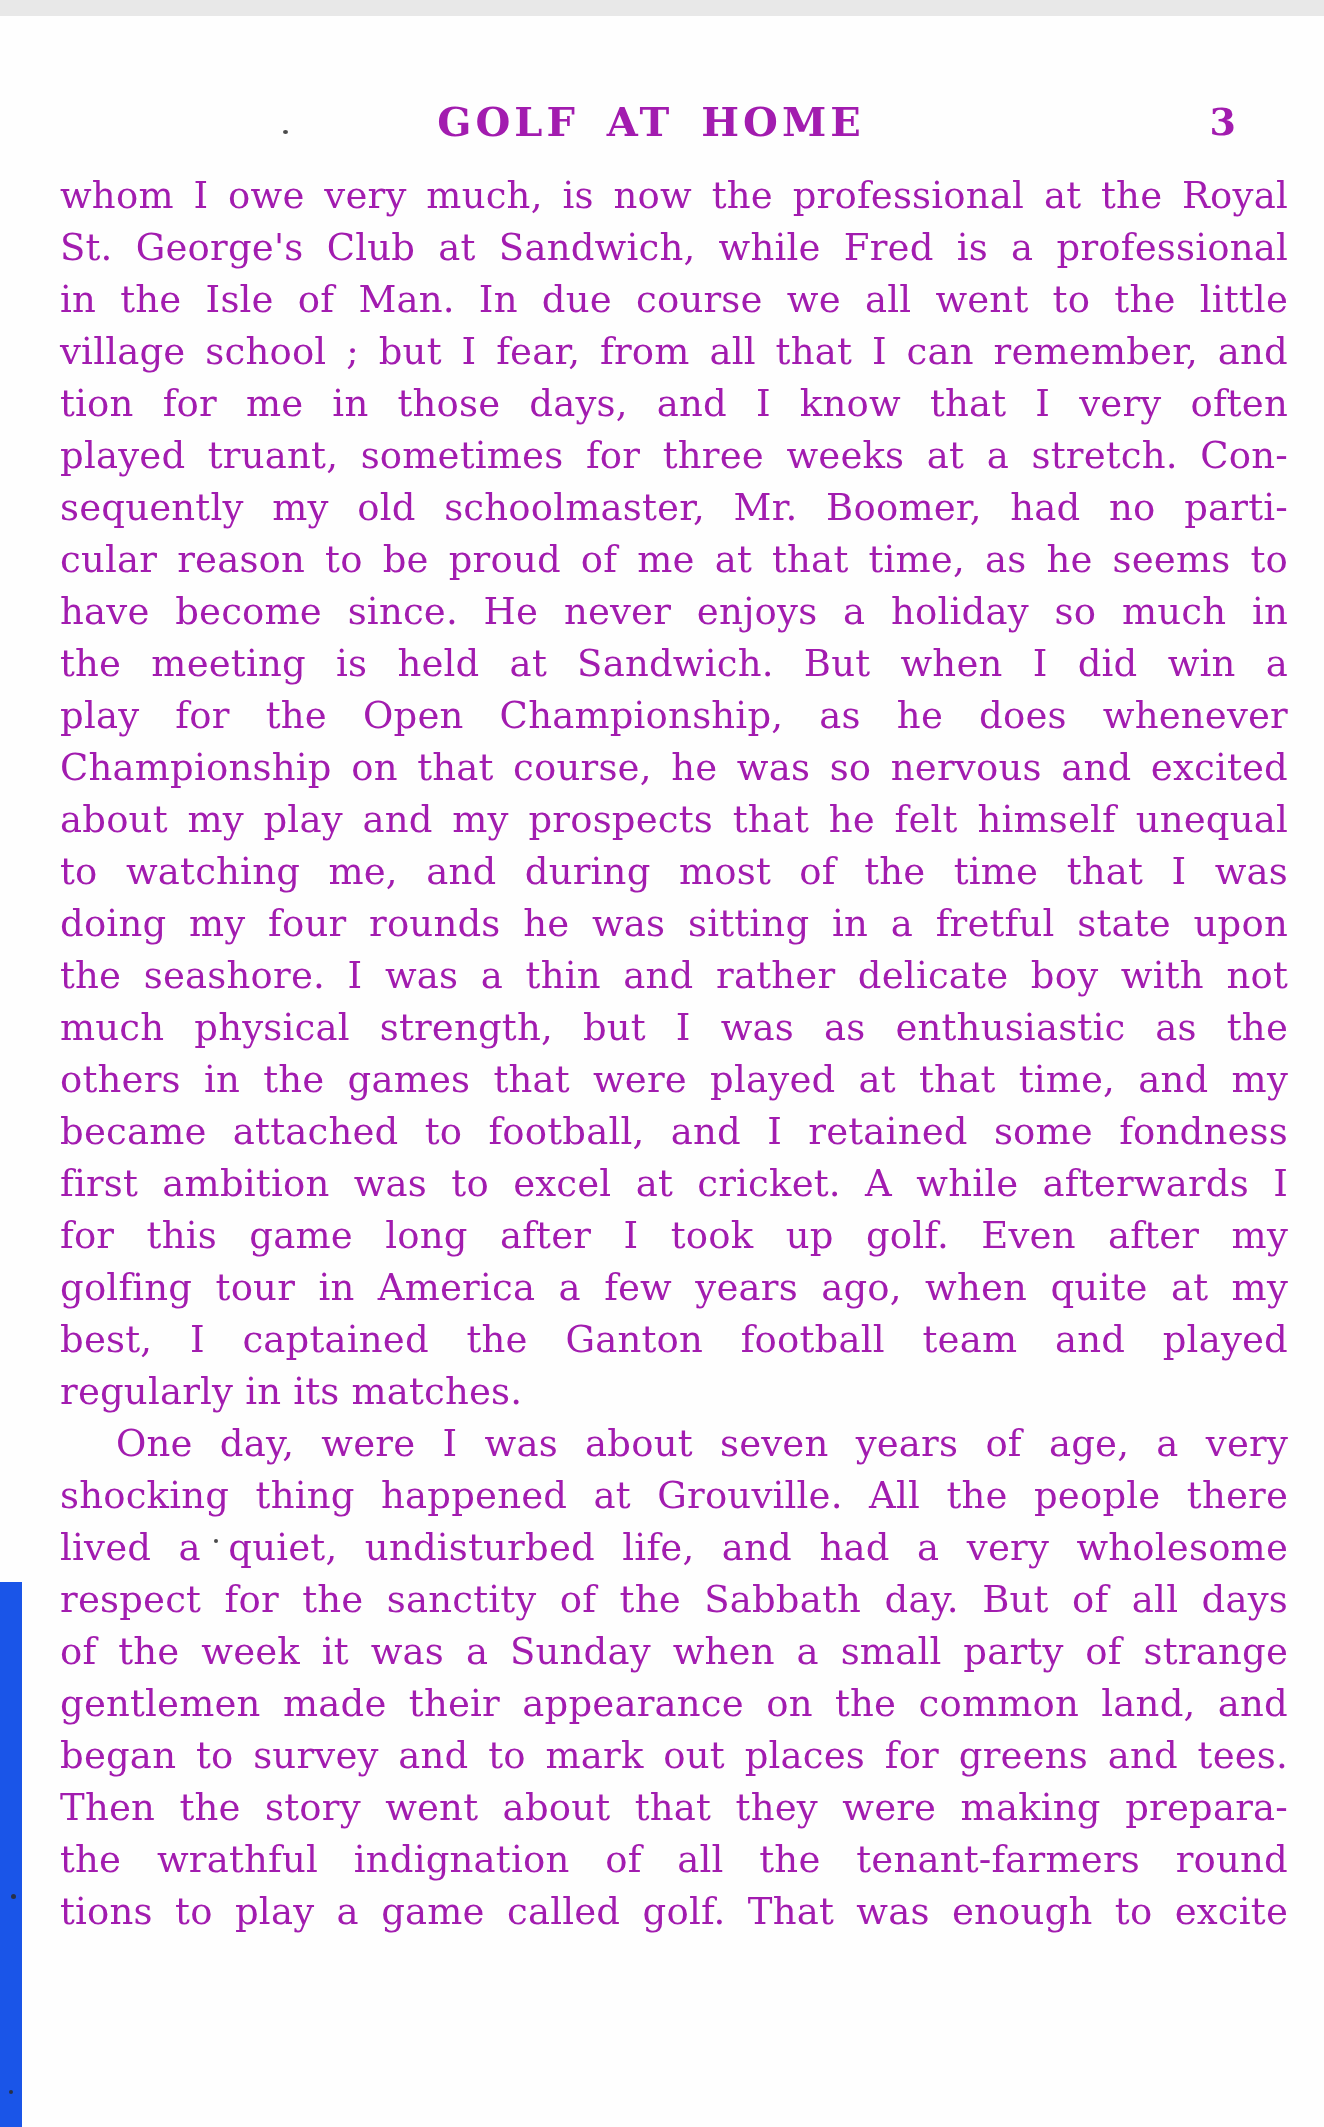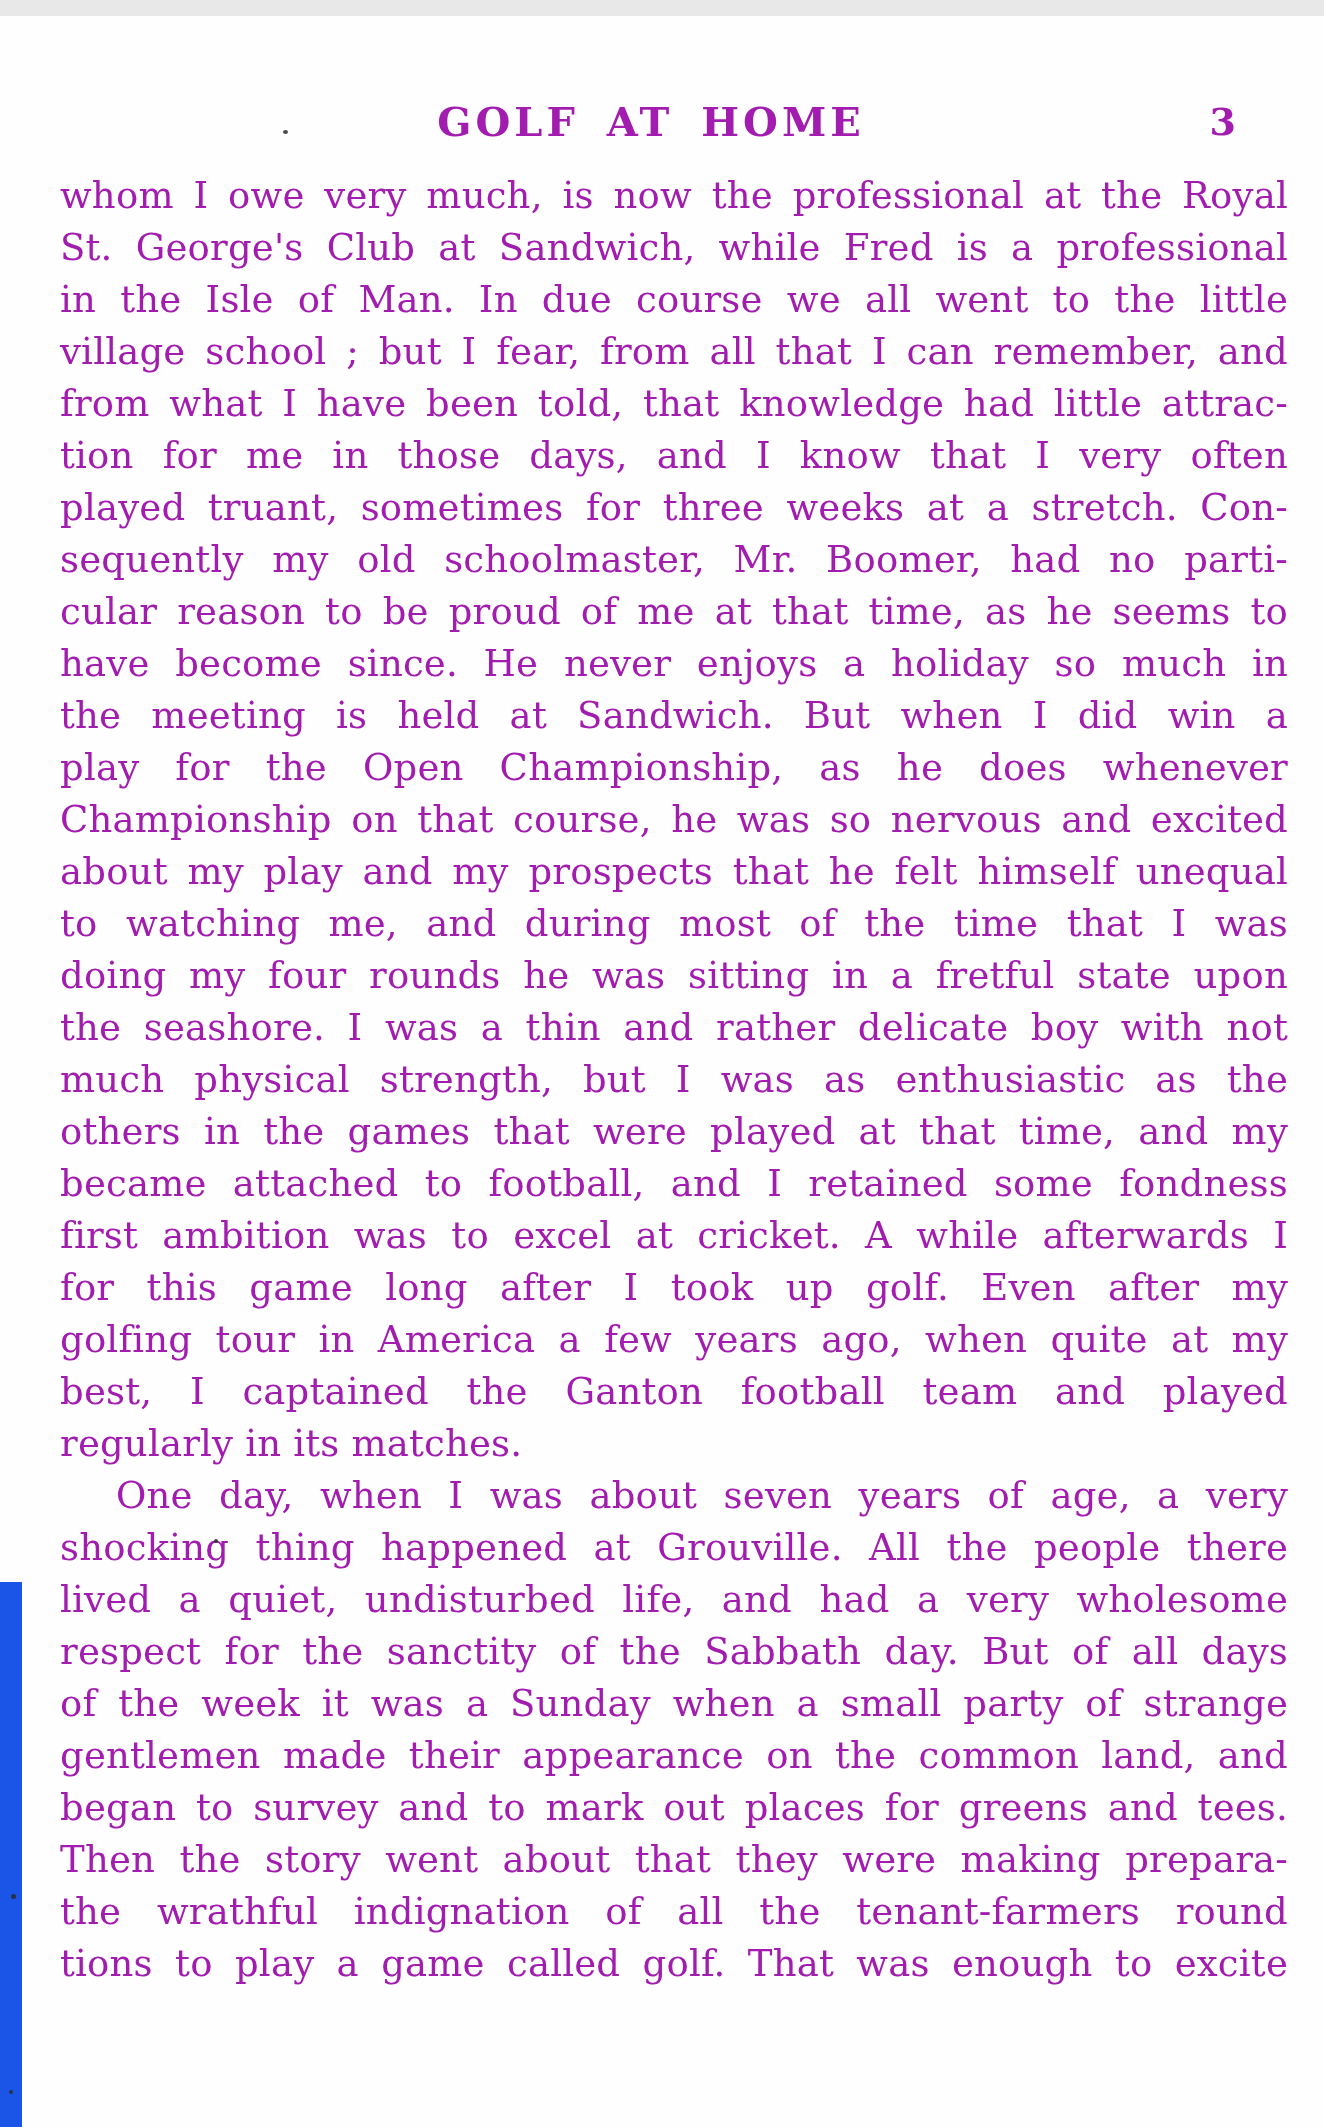--- a/index.html
+++ b/index.html
@@ -93,21 +93,20 @@
     <div class="running-title">GOLF AT HOME</div>
     <div class="page-number">3</div>
   </div>
 
   <div class="text-block">
     <div class="paragraph">
       <div class="line">whom I owe very much, is now the professional at the Royal</div>
       <div class="line">St. George's Club at Sandwich, while Fred is a professional</div>
       <div class="line">in the Isle of Man.  In due course we all went to the little</div>
       <div class="line">village school ; but I fear, from all that I can remember, and</div>
-      <div class="line">from what I have been told, that knowledge had little attrac-</div>
       <div class="line">tion for me in those days, and I know that I very often</div>
       <div class="line">played truant, sometimes for three weeks at a stretch.  Con-</div>
       <div class="line">sequently my old schoolmaster, Mr. Boomer, had no parti-</div>
       <div class="line">cular reason to be proud of me at that time, as he seems to</div>
       <div class="line">have become since.  He never enjoys a holiday so much in</div>
       <div class="line">the meeting is held at Sandwich.  But when I did win a</div>
       <div class="line">play for the Open Championship, as he does whenever</div>
       <div class="line">Championship on that course, he was so nervous and excited</div>
       <div class="line">about my play and my prospects that he felt himself unequal</div>
       <div class="line">to watching me, and during most of the time that I was</div>
@@ -116,21 +115,21 @@
       <div class="line">much physical strength, but I was as enthusiastic as the</div>
       <div class="line">others in the games that were played at that time, and my</div>
       <div class="line">became attached to football, and I retained some fondness</div>
       <div class="line">first ambition was to excel at cricket.  A while afterwards I</div>
       <div class="line">for this game long after I took up golf.  Even after my</div>
       <div class="line">golfing tour in America a few years ago, when quite at my</div>
       <div class="line">best, I captained the Ganton football team and played</div>
       <div class="line p-last">regularly in its matches.</div>
     </div>
     <div class="paragraph">
-      <div class="line indent">One day, when I was about seven years of age, a very</div>
+      <div class="line indent">One day, were I was about seven years of age, a very</div>
       <div class="line">shocking thing happened at Grouville.  All the people there</div>
       <div class="line">lived a quiet, undisturbed life, and had a very wholesome</div>
       <div class="line">respect for the sanctity of the Sabbath day.  But of all days</div>
       <div class="line">of the week it was a Sunday when a small party of strange</div>
       <div class="line">gentlemen made their appearance on the common land, and</div>
       <div class="line">began to survey and to mark out places for greens and tees.</div>
       <div class="line">Then the story went about that they were making prepara-</div>
       <div class="line">the wrathful indignation of all the tenant-farmers round</div>
       <div class="line">tions to play a game called golf.  That was enough to excite</div>
     </div>

